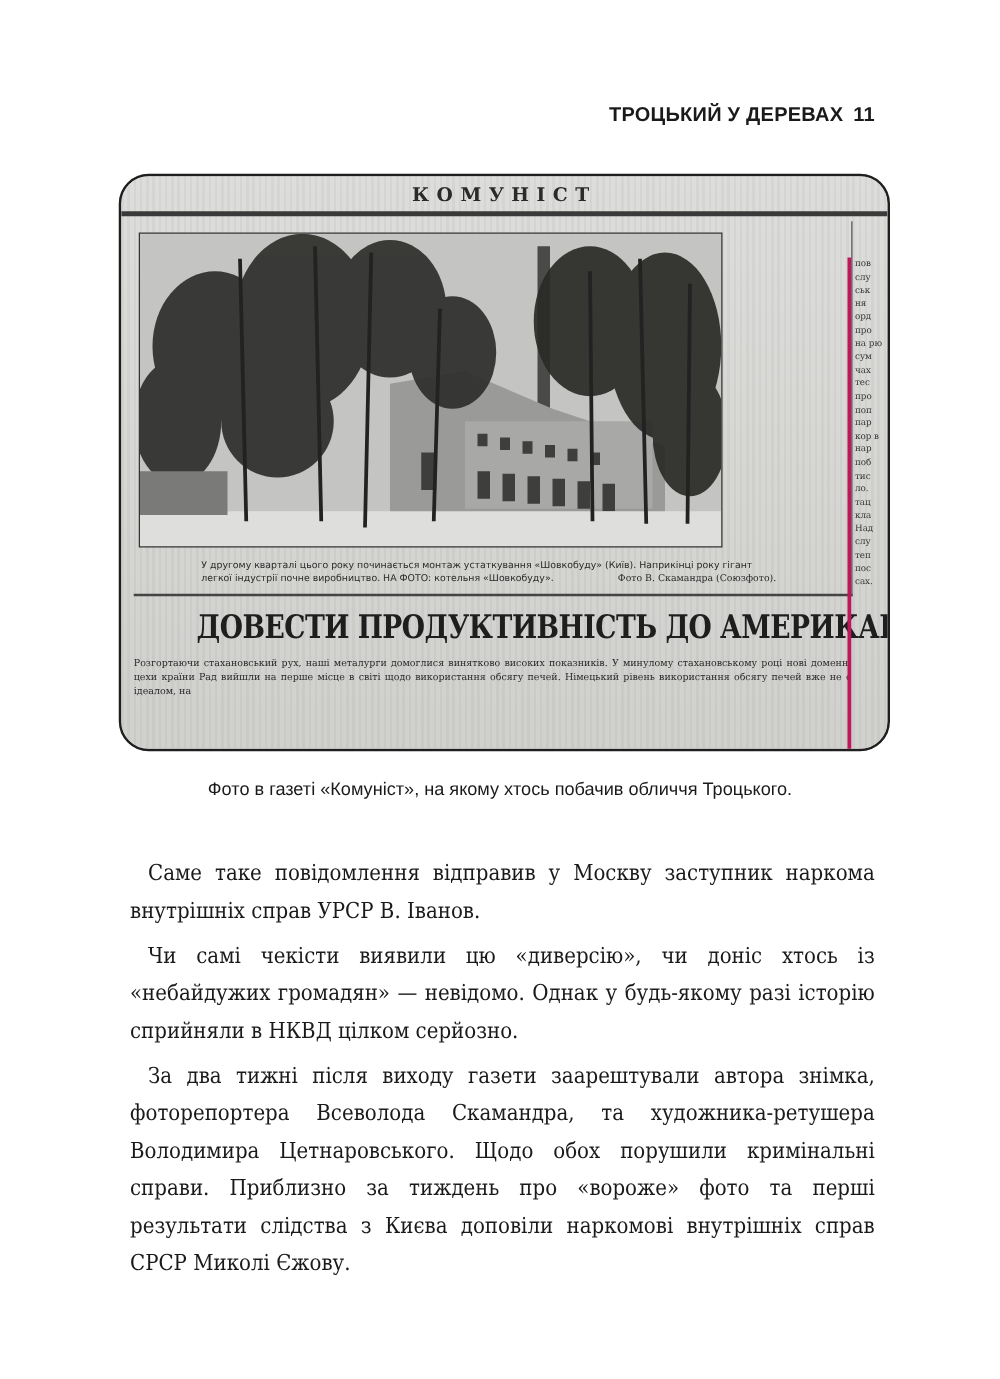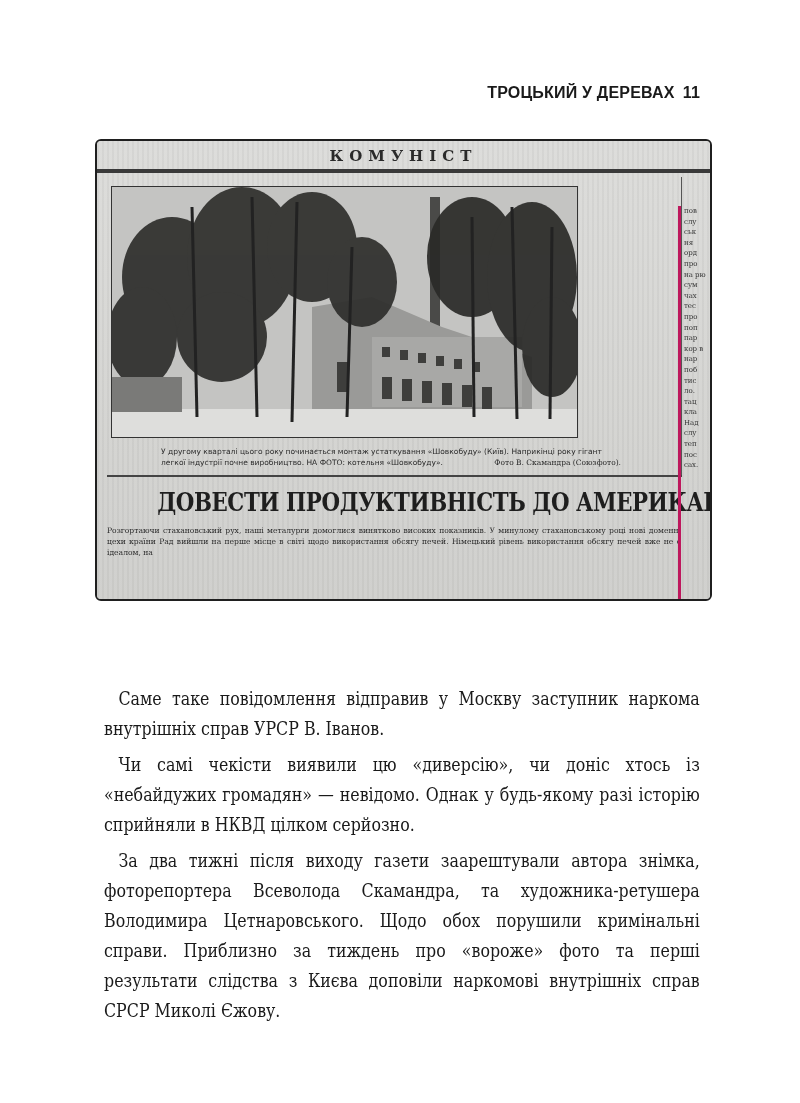--- a/index.html
+++ b/index.html
@@ -1,18 +1,18 @@
 <!DOCTYPE html>
 <html><head>
 <meta charset="utf-8">
 <style>
   html, body { margin:0; padding:0; background:#ffffff; }
   body { width:800px; height:1103px; position:relative; overflow:hidden; font-family:"DejaVu Serif", serif; color:#1a1a1a; }
   .running-head { position:absolute; top:84px; right:100px; font-family:"Liberation Sans", sans-serif; font-size:16px; font-weight:bold; letter-spacing:0.2px; color:#1a1a1a; display:flex; gap:8px; }
-  .figure { position:absolute; left:95px; top:139px; width:617px; height:462px; border:2.5px solid #1f1f1f; border-radius:6px; overflow:hidden; background:#d6d6d4; box-sizing:border-box; }
+  .figure { position:absolute; left:95px; top:139px; width:617px; height:462px; border:2.5px solid #1f1f1f; border-radius:24px; overflow:hidden; background:#d6d6d4; box-sizing:border-box; }
   .np-bg { position:absolute; inset:0; background:
       repeating-linear-gradient(90deg, rgba(0,0,0,0.03) 0 2px, rgba(255,255,255,0.03) 2px 5px),
       linear-gradient(180deg,#dcdcda,#cfcfcc); }
   .masthead { position:absolute; top:6px; left:0; right:0; text-align:center; font-family:"DejaVu Serif", serif; font-weight:bold; font-size:15px; letter-spacing:6px; color:#2a2a2a; }
   .mast-rule { position:absolute; top:28px; left:0; right:0; height:4px; background:#3a3a3a; }
   .photo { position:absolute; top:45px; left:14px; width:465px; height:250px; border:1px solid #333; overflow:hidden;
     background: linear-gradient(180deg,#c8c8c6 0%,#bdbdbb 50%,#8a8a88 65%,#cfcfcd 90%,#e0e0de 100%); }
   .photo svg { position:absolute; inset:0; }
   .photo-caption { position:absolute; top:305px; left:16px; width:460px; font-family:"DejaVu Sans", sans-serif; font-size:7.5px; line-height:11px; color:#2a2a2a;margin-left:48px; }
   .photo-caption .credit { position:absolute; right:0; bottom:0; font-family:"DejaVu Serif", serif;text-align:right; }
@@ -106,19 +106,20 @@
   <div class="headline">ДОВЕСТИ ПРОДУКТИВНІСТЬ ДО АМЕРИКАНСЬКОЇ</div>
 
   <div class="cols">
     <div class="col">Розгортаючи стахановський рух, наші металурги домоглися винятково високих показників. У минулому стахановському році нові доменні цехи країни Рад вийшли на перше місце в світі щодо використання обсягу печей. Німецький рівень використання обсягу печей вже не є ідеалом, на</div>
   </div>
 
   <div class="side-col">пов слу ськ ня орд про на рю сум чах тес про поп пар кор в нар поб тис ло. тац кла Над слу теп пос сах.</div>
 </div>
 
 <div class="figcaption">
+  <div>Фото в газеті «Комуніст», на якому хтось побачив обличчя Троцького.</div>
 </div>
 
 <div class="body-text">
   <p class="para">Саме таке повідомлення відправив у Москву заступник наркома внутрішніх справ УРСР В. Іванов.</p>
   <p class="para">Чи самі чекісти виявили цю «диверсію», чи доніс хтось із «небайдужих громадян» — невідомо. Однак у будь-якому разі історію сприйняли в НКВД цілком серйозно.</p>
   <p class="para">За два тижні після виходу газети заарештували автора знімка, фоторепортера Всеволода Скамандра, та художника-ретушера Володимира Цетнаровського. Щодо обох порушили кримінальні справи. Приблизно за тиждень про «вороже» фото та перші результати слідства з Києва доповіли наркомові внутрішніх справ СРСР Миколі Єжову.</p>
 </div>
 
 </body></html>

